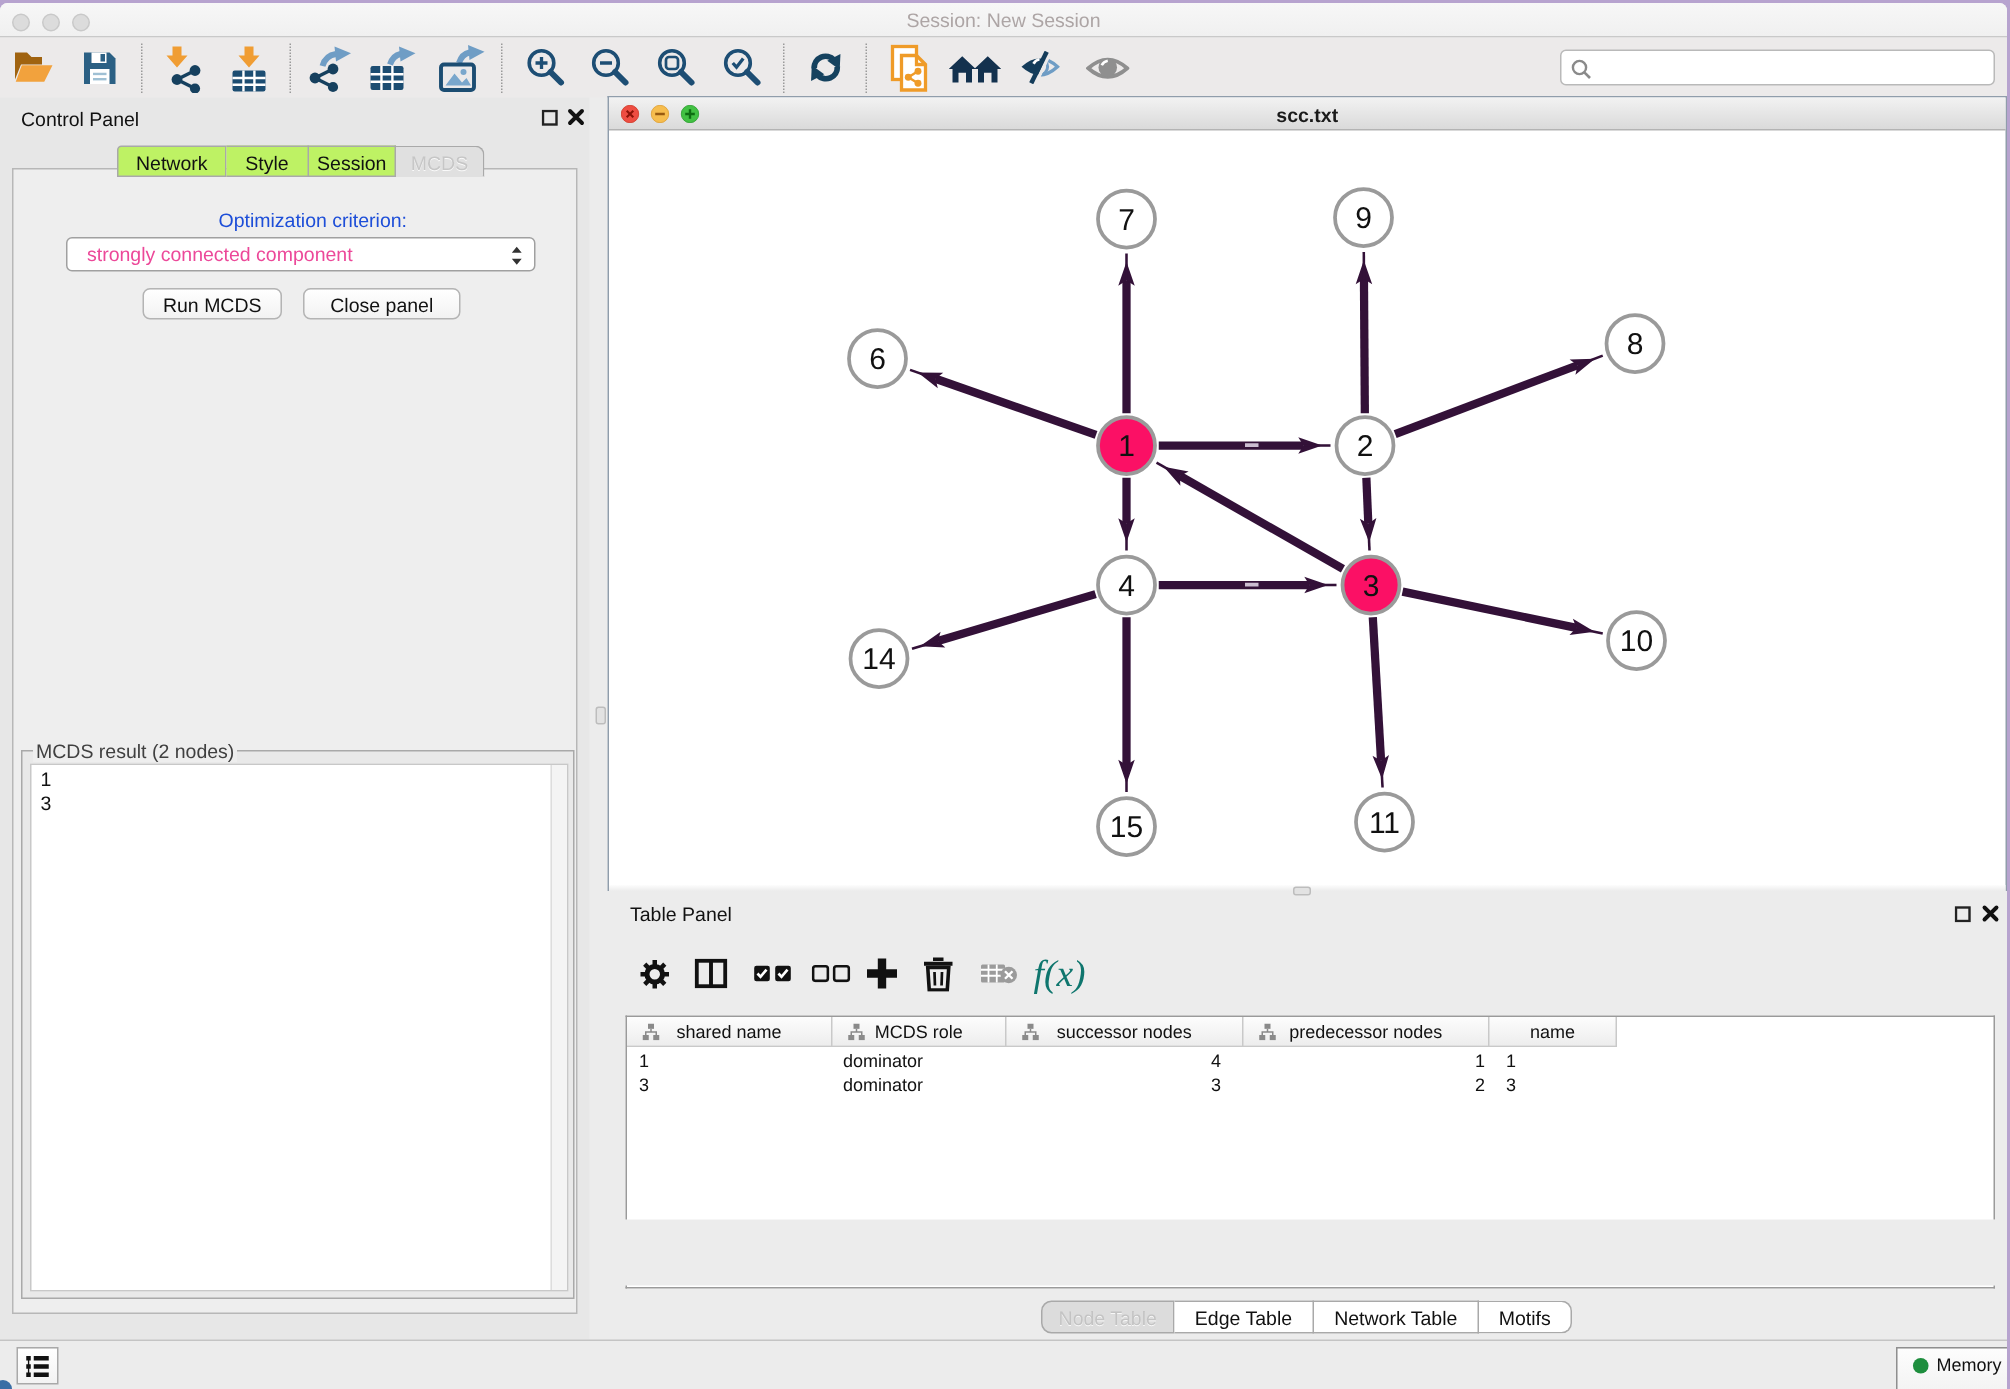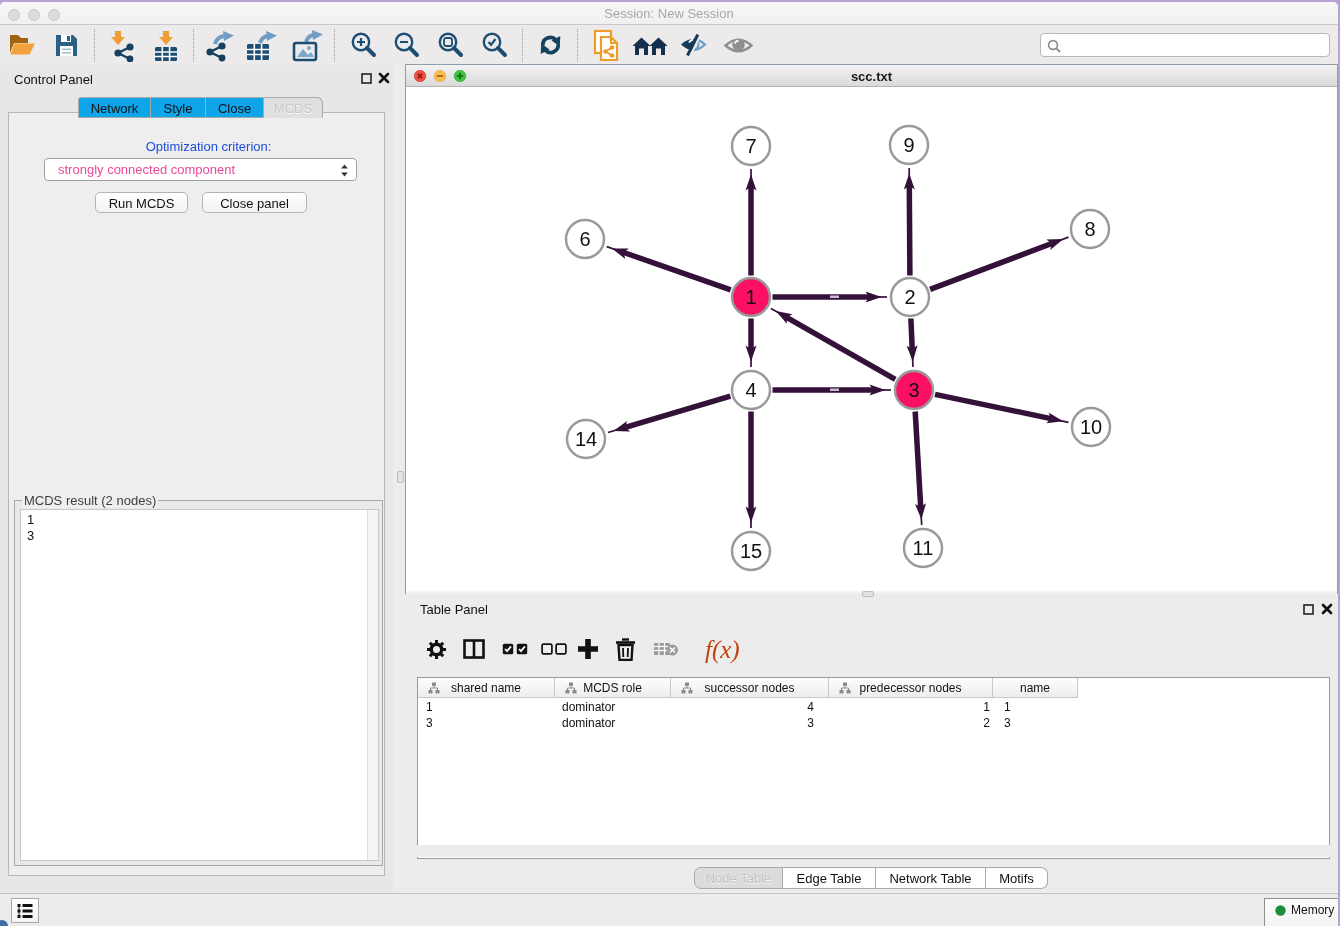--- a/index.html
+++ b/index.html
@@ -16,21 +16,21 @@
 .ticon { position:absolute; top:0; }
 #searchbox { position:absolute; left:1040px; top:8px; width:290px; height:24px; background:#fff; border:1px solid #b9b9b9; border-radius:4px; }
 
 #cpanel { position:absolute; left:0; top:63px; width:393px; height:828px; background:#e7e7e7; }
 #cphead { position:absolute; left:14px; top:7px; font-size:13px; color:#111; }
 #nwin { position:absolute; left:405px; top:62px; width:933px; height:530px; background:#fff; border:1px solid #909dab; border-bottom:none; }
 #nwtbar { position:absolute; left:0; top:0; width:100%; height:22px; background:linear-gradient(#f2f2f2,#dadada); border-bottom:1px solid #b3b3b3; }
 #tpanel { position:absolute; left:406px; top:594px; width:934px; height:297px; background:#ececec; }
 #sbar { position:absolute; left:0; top:891px; width:100%; height:31px; background:#ececec; border-top:1px solid #c4c4c4; }
 
-.tab { position:absolute; top:0; height:21px; background:#0ea5e9; border:1px solid #a9a9a9; border-left:none; font-size:13px; text-align:center; color:#111; padding-top:3px; }
+.tab { position:absolute; top:0; height:21px; background:#bef264; border:1px solid #a9a9a9; border-left:none; font-size:13px; text-align:center; color:#111; padding-top:3px; }
 #cptabs { position:absolute; left:78px; top:32px; width:245px; height:21px; }
 #cpbody { position:absolute; left:8px; top:47px; width:377px; height:764px; background:#eeeeee; border:1px solid #b7b7b7; }
 .btn { position:absolute; height:21px; background:linear-gradient(#ffffff,#f2f2f2); border:1px solid #b4b4b4; border-radius:5px; font-size:13px; text-align:center; color:#111; padding-top:3px; }
 #mcdsfs { position:absolute; left:14px; top:435px; width:369px; height:366px; border:1px solid #a9a9a9; background:#e9e9e9; }
 #mcdsleg { position:absolute; left:7px; top:-8px; background:#eeeeee; font-size:13px; padding:0 2px; color:#404040; }
 #mcdsta { position:absolute; left:5px; top:8px; width:359px; height:352px; background:#fff; border:1px solid #c8c8c8; font-size:13px; line-height:16px; padding:2px 0 0 6px; color:#111; }
 #mcdssb { position:absolute; right:0px; top:0px; width:11px; height:100%; background:#f4f4f4; border-left:1px solid #ddd; }
 
 .thc { position:absolute; top:0; height:20px; border-right:1px solid #c9c9c9; font-size:12px; color:#111; text-align:center; padding-top:3px; }
 .thc .hic { position:absolute; left:10px; top:4px; width:12px; height:12px; }
@@ -196,21 +196,21 @@
         <rect x="1" y="1" width="9" height="9" fill="none" stroke="#222" stroke-width="1.6"></rect>
       </svg>
 <svg style="position:absolute;left:378px;top:7px" width="12" height="12" viewBox="0 0 12 12">
         <path d="M2,2 L10,10 M10,2 L2,10" stroke="#111" stroke-width="2.6" stroke-linecap="round"></path>
       </svg>
 
     <div id="cpbody"></div>
     <div id="cptabs">
       <div class="tab" style="left:0; width:73px; border-left:1px solid #a9a9a9; border-radius:3px 0 0 0;">Network</div>
       <div class="tab" style="left:73px; width:55px;">Style</div>
-      <div class="tab" style="left:128px; width:58px;">Close</div>
+      <div class="tab" style="left:128px; width:58px;">Session</div>
       <div class="tab" style="left:186px; width:59px; background:#e0e0e0; border-radius:0 6px 0 0; color:#c6c6c6; text-shadow:0 1px 0 #fafafa; border-bottom-color:#e0e0e0;">MCDS</div>
     </div>
     <div style="position:absolute; left:12px; top:74px; width:393px; text-align:center; font-size:13px; color:#1d4ed8;">Optimization criterion:</div>
     <div style="position:absolute; left:44px; top:93px; width:313px; height:23px; background:#fff; border:1px solid #a0a0a0; border-radius:4px;">
       <span style="position:absolute; left:13px; top:3px; font-size:13px; color:#ec4899;">strongly connected component</span>
       <svg style="position:absolute; right:7px; top:4px;" width="9" height="15" viewBox="0 0 9 15">
           <path d="M1.2 5.5 L4.5 1.5 L7.8 5.5 Z M1.2 9.5 L4.5 13.5 L7.8 9.5 Z" fill="#333"></path>
         </svg>
     </div>
     <div class="btn" style="left:95px; top:127px; width:93px;">Run MCDS</div>
@@ -355,23 +355,23 @@
   <rect x="1" y="1" width="16" height="12" rx="1" fill="#9b9b9b"></rect>
   <g stroke="#fff" stroke-width="1.2">
     <line x1="1" y1="4.5" x2="17" y2="4.5"></line>
           <line x1="1" y1="8.5" x2="17" y2="8.5"></line>
     <line x1="6" y1="1" x2="6" y2="13"></line>
           <line x1="11.5" y1="1" x2="11.5" y2="13"></line>
   </g>
   <circle cx="19.5" cy="8" r="5.5" fill="#9b9b9b"></circle>
   <path d="M17,5.5 L22,10.5 M22,5.5 L17,10.5" stroke="#fff" stroke-width="1.6"></path>
 </svg>
-<div style="position:absolute;left:299px;top:40px;font-family:'Liberation Serif',serif;font-style:italic;font-size:25px;color:#c2410c;">f(x)</div>
-
-<div style="position:absolute;left:11px;top:81px;width:913px;height:168px;background:#fff;border:1px solid #9a9a9a;border-bottom:none;">
+<div style="position:absolute;left:283px;top:40px;font-family:'Liberation Serif',serif;font-style:italic;font-size:25px;color:#0f766e;">f(x)</div>
+
+<div style="position:absolute;left:11px;top:81px;width:913px;height:136px;background:#fff;border:1px solid #9a9a9a;border-bottom:none;">
   <div style="position:absolute;left:0;top:0;height:20px;width:660px;background:linear-gradient(#fdfdfd,#ededed);border-bottom:1px solid #c9c9c9;"></div>
   <div class="thc" style="left:0px;width:137px;"><svg class="hic" viewBox="0 0 12 12">
             <rect x="4" y="0.5" width="4" height="3.4" fill="#8a8a8a"></rect>
             <rect x="0.5" y="8" width="4" height="3.4" fill="#8a8a8a"></rect>
             <rect x="7.5" y="8" width="4" height="3.4" fill="#8a8a8a"></rect>
             <path d="M6,4 L6,6 M2.5,8 L2.5,6 L9.5,6 L9.5,8" stroke="#8a8a8a" fill="none"></path>
           </svg><span>shared name</span></div>
 <div class="thc" style="left:137px;width:116px;"><svg class="hic" viewBox="0 0 12 12">
             <rect x="4" y="0.5" width="4" height="3.4" fill="#8a8a8a"></rect>
             <rect x="0.5" y="8" width="4" height="3.4" fill="#8a8a8a"></rect>

